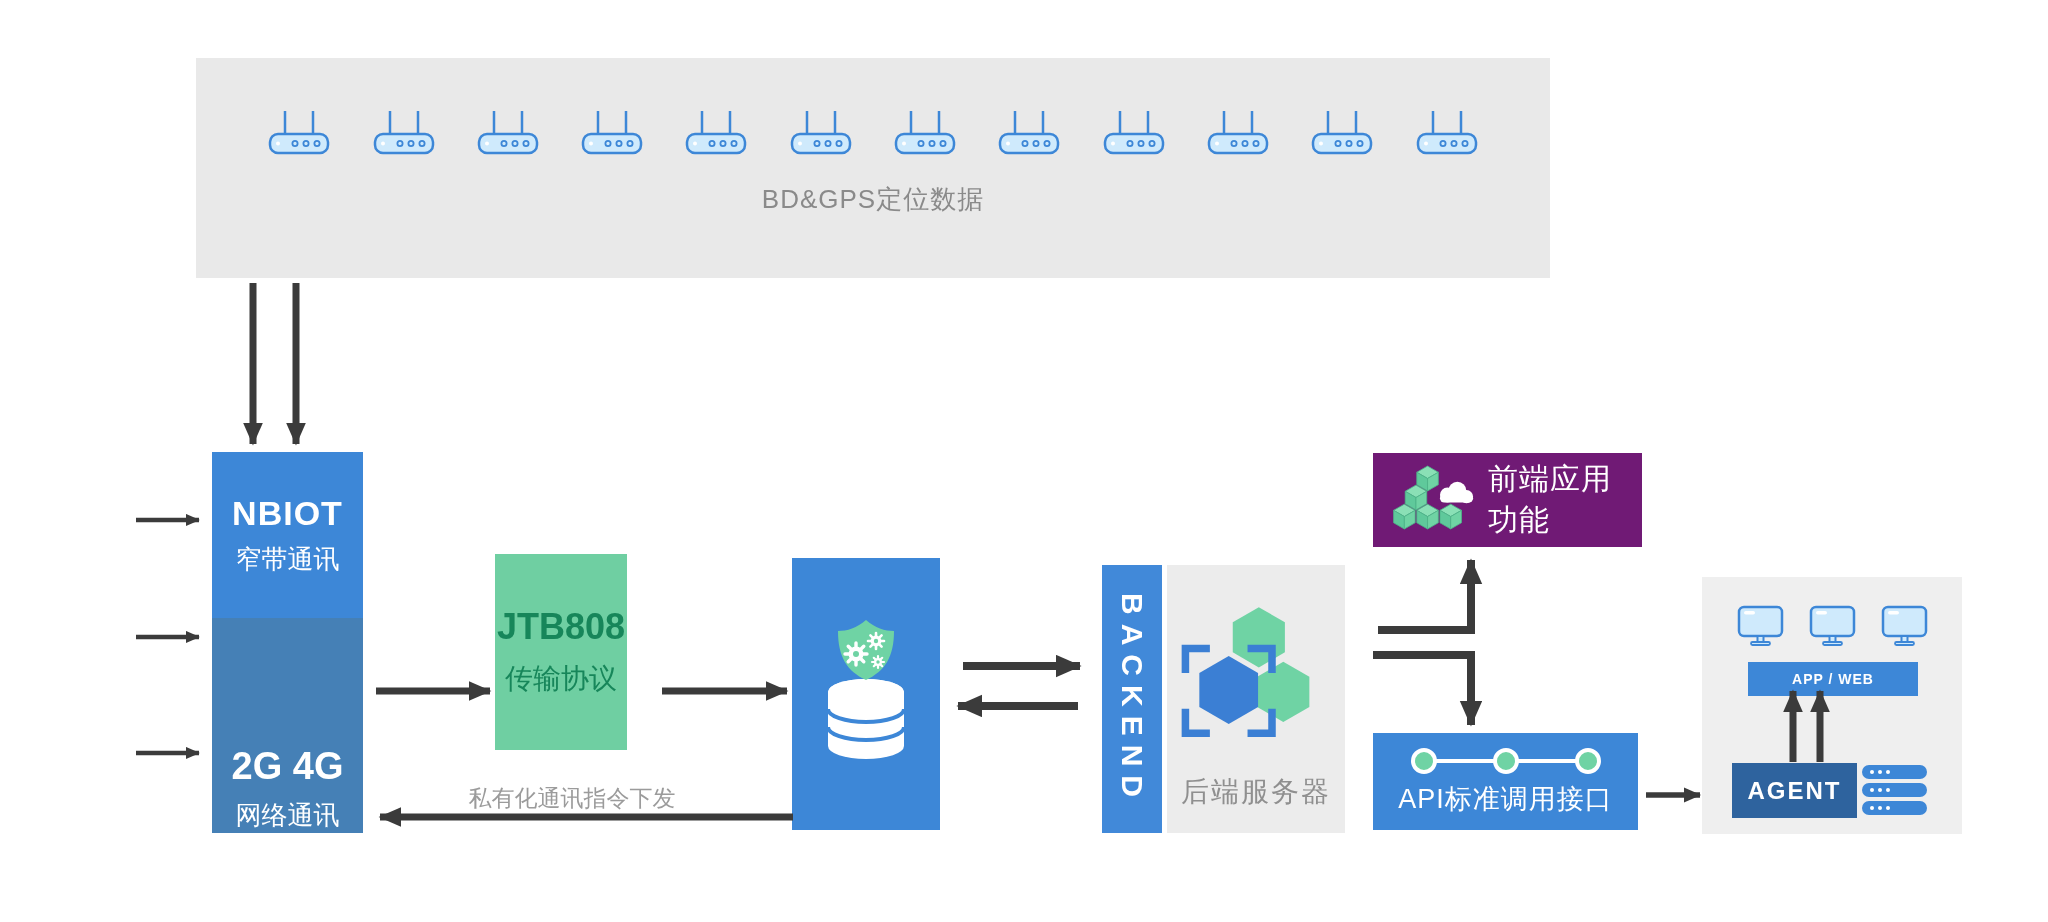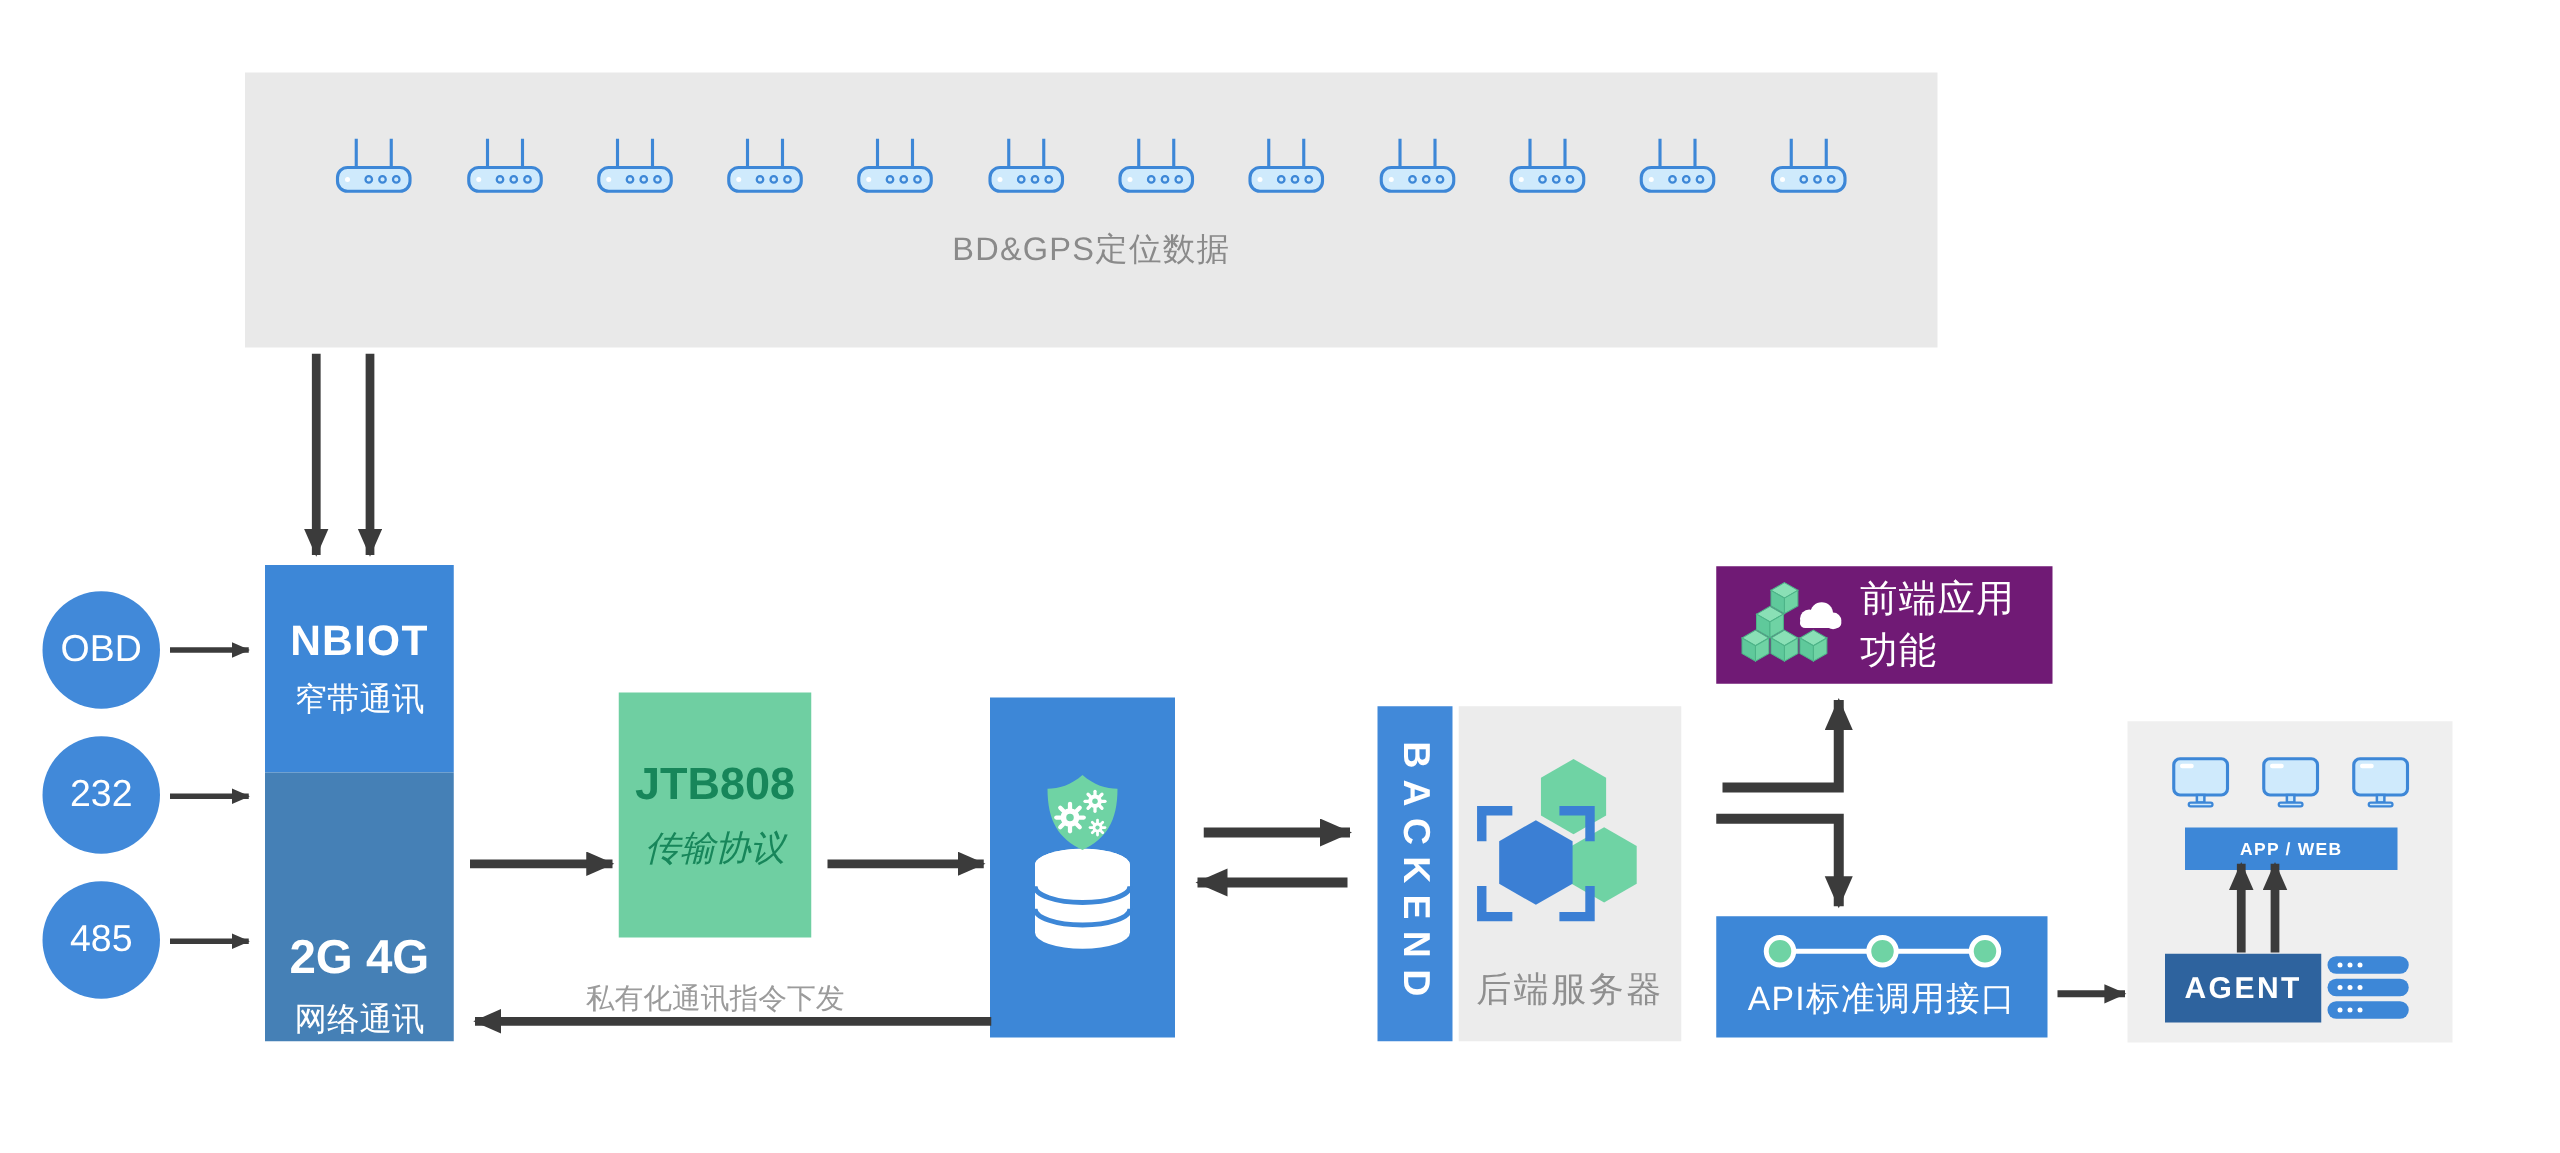--- a/index.html
+++ b/index.html
@@ -24,24 +24,24 @@
   .gateway-top{height:166px;background:#3d87d7;color:#fff;display:flex;flex-direction:column;
     align-items:center;justify-content:center;gap:9px;}
   .gateway-top .t1{font-size:34px;font-weight:bold;letter-spacing:1px;}
   .gateway-top .t2{font-size:26px;}
   .gateway-bottom{flex:1;background:#4580b6;color:#fff;display:flex;flex-direction:column;
     align-items:center;justify-content:flex-end;gap:10px;}
   .gateway-bottom .t1{font-size:38px;font-weight:bold;}
   .gateway-bottom .t2{font-size:26px;}
 
   
-  .jtb-box{left:495px;top:554px;width:154px;height:196px;background:#6fcfa2;color:#17865a;
+  .jtb-box{left:495px;top:554px;width:132px;height:196px;background:#6fcfa2;color:#17865a;
     display:flex;flex-direction:column;align-items:center;justify-content:center;gap:12px;}
   .jtb-box .t1{font-size:36px;font-weight:bold;}
-  .jtb-box .t2{font-size:28px;font-style:italic;}
+  .jtb-box .t2{font-size:28px;}
 
   .downlink-label{left:432px;top:783px;width:280px;text-align:center;font-size:23px;color:#9b9b9b;}
 
   
   .db-box{left:792px;top:558px;width:148px;height:272px;background:#3d87d7;
     display:flex;align-items:center;justify-content:center;}
 
   
   .backend-strip{left:1102px;top:565px;width:60px;height:268px;background:#4189d9;color:#fff;
     display:flex;align-items:center;justify-content:center;
@@ -191,25 +191,20 @@
     <rect x="2" y="26" width="58" height="19" rx="8" fill="#cfeafc" stroke="#3d87d7" stroke-width="2.5"></rect>
     <circle cx="10" cy="35.5" r="2" fill="#ffffff"></circle>
     <circle cx="27" cy="35.5" r="2.6" fill="none" stroke="#3d87d7" stroke-width="1.8"></circle>
     <circle cx="38" cy="35.5" r="2.6" fill="none" stroke="#3d87d7" stroke-width="1.8"></circle>
     <circle cx="49" cy="35.5" r="2.6" fill="none" stroke="#3d87d7" stroke-width="1.8"></circle>
   </svg>
       </div>
     <div class="gps-label">BD&amp;GPS定位数据</div>
   </div>
 
-  <div class="abs input-column">
-      <div class="input-circle">OBD</div>
-      <div class="input-circle">232</div>
-      <div class="input-circle">485</div>
-    </div>
 
   <div class="abs gateway-box">
     <div class="gateway-top">
       <div class="t1">NBIOT</div>
       <div class="t2">窄带通讯</div>
     </div>
     <div class="gateway-bottom">
       <div class="t1">2G 4G</div>
       <div class="t2">网络通讯</div>
     </div>

